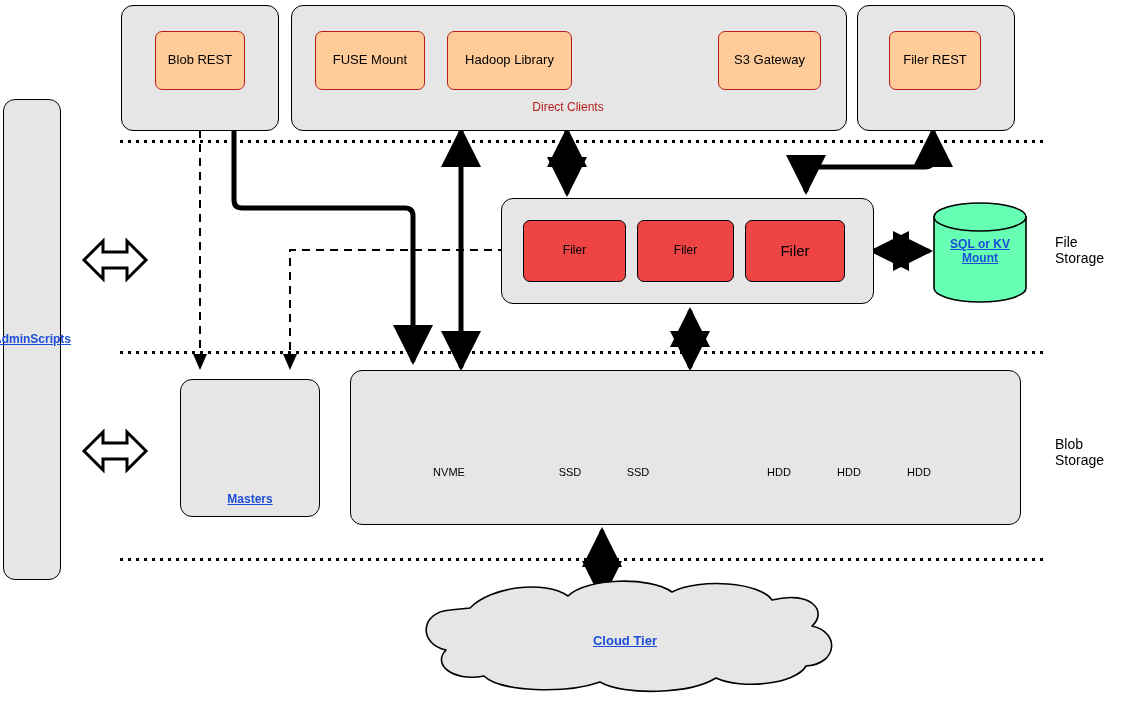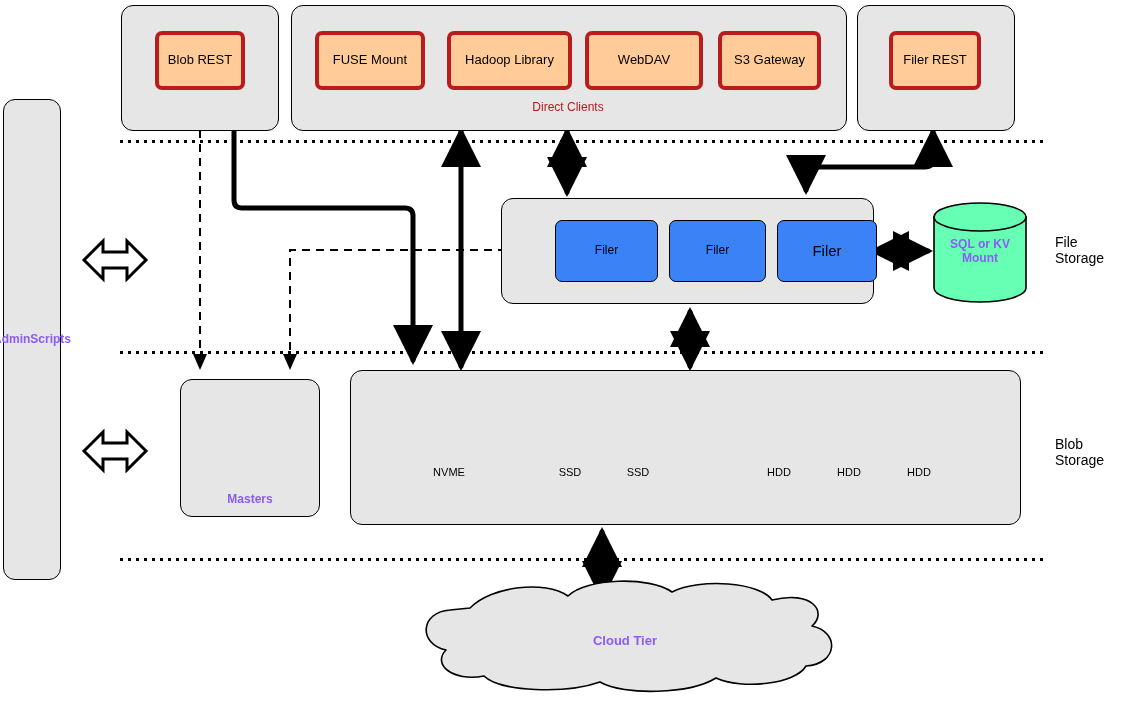--- a/index.html
+++ b/index.html
@@ -1,25 +1,25 @@
 <!DOCTYPE html>
 <html><head>
 <meta charset="utf-8">
 <style>
   html,body{margin:0;padding:0;background:#ffffff;}
   body{font-family:"Liberation Sans","DejaVu Sans",sans-serif;}
   #stage{position:relative;width:1121px;height:701px;overflow:hidden;background:#fff;}
   #svg-layer{position:absolute;left:0;top:0;width:1121px;height:701px;}
   .node{position:absolute;box-sizing:border-box;display:flex;align-items:center;justify-content:center;text-align:center;line-height:1.15;}
   .grp{background:#E6E6E6;border:1px solid #000;border-radius:12px;}
-  .orange{background:#FFCC99;border:4px solid #b91c1c;border-radius:7px;font-size:13px;color:#000;}
-  .green{background:#3b82f6;border:1px solid #000;border-radius:7px;font-size:13px;color:#000;margin-left:32px;}
+  .orange{background:#FFCC99;border:1px solid #b91c1c;border-radius:7px;font-size:13px;color:#000;}
+  .green{background:#ef4444;border:1px solid #000;border-radius:7px;font-size:13px;color:#000;}
   .grplabel{font-size:12px;color:#b91c1c;background:transparent;border:0;}
   .sidelabel{font-size:14px;color:#000;background:transparent;border:0;}
-  .boldlabel{font-weight:bold;font-size:12px;color:#8b5cf6;background:transparent;border:0;}
+  .boldlabel{font-weight:bold;font-size:12px;color:#1d4ed8;background:transparent;border:0;text-decoration:underline;}
   .cyl-label{position:absolute;font-size:11px;color:#000;text-align:center;}
 </style>
 </head>
 <body>
 
 <div id="stage">
 
   <svg id="svg-layer" viewBox="0 0 1121 701">
     <defs>
       <marker id="ah" markerWidth="10" markerHeight="10" refX="7" refY="4" orient="auto" markerUnits="strokeWidth">
@@ -176,23 +176,20 @@
   </div>
 
   <div class="node orange" style="left:447px;top:31px;width:125px;height:59px;">
     <span>Hadoop Library</span>
   </div>
 
   <div class="node orange" style="left:315px;top:31px;width:110px;height:59px;">
     <span>FUSE Mount</span>
   </div>
 
-  <div class="node orange" style="left:585px;top:31px;width:118px;height:59px;">
-    <span>WebDAV</span>
-  </div>
 
   <div class="node orange" style="left:718px;top:31px;width:103px;height:59px;">
     <span>S3 Gateway</span>
   </div>
 
   <div class="node orange" style="left:889px;top:31px;width:92px;height:59px;">
     <span>Filer REST</span>
   </div>
 
   <div class="node grplabel" style="left:468px;top:99px;width:200px;height:18px;">Direct Clients</div>

